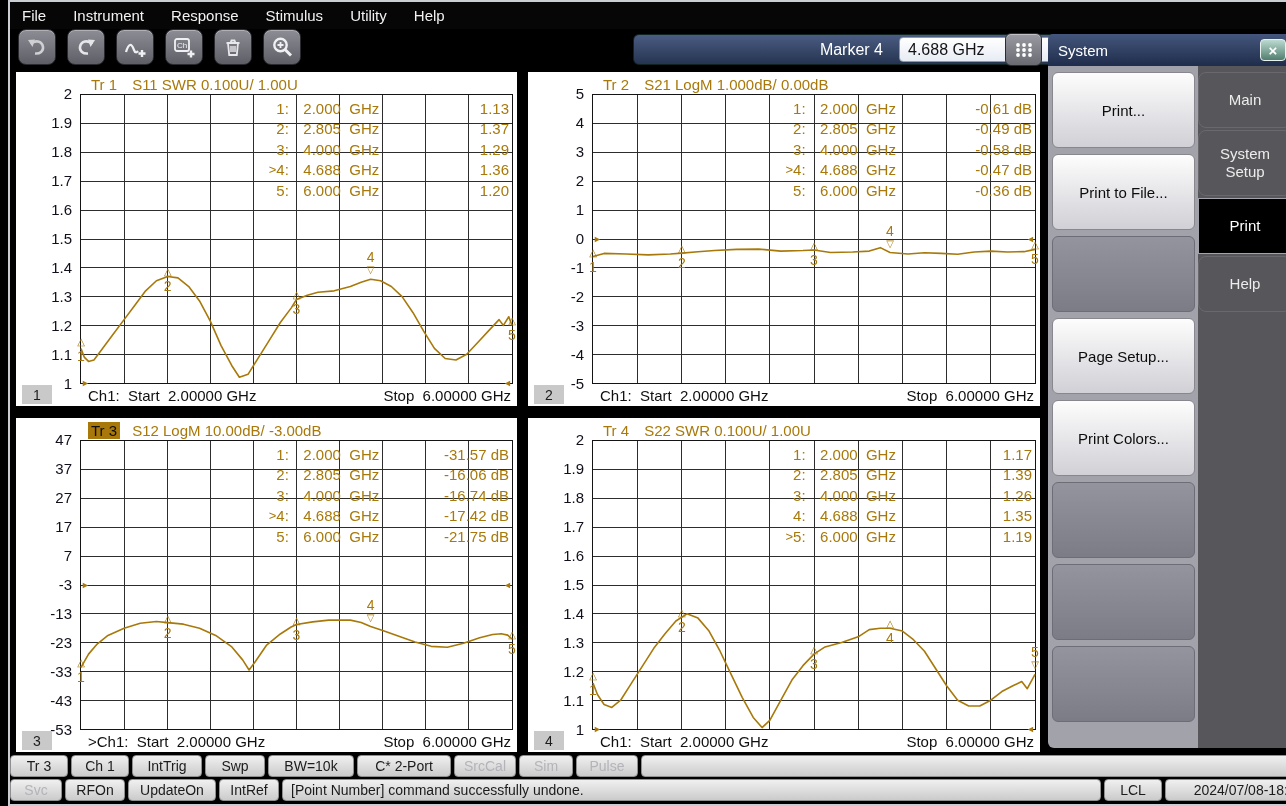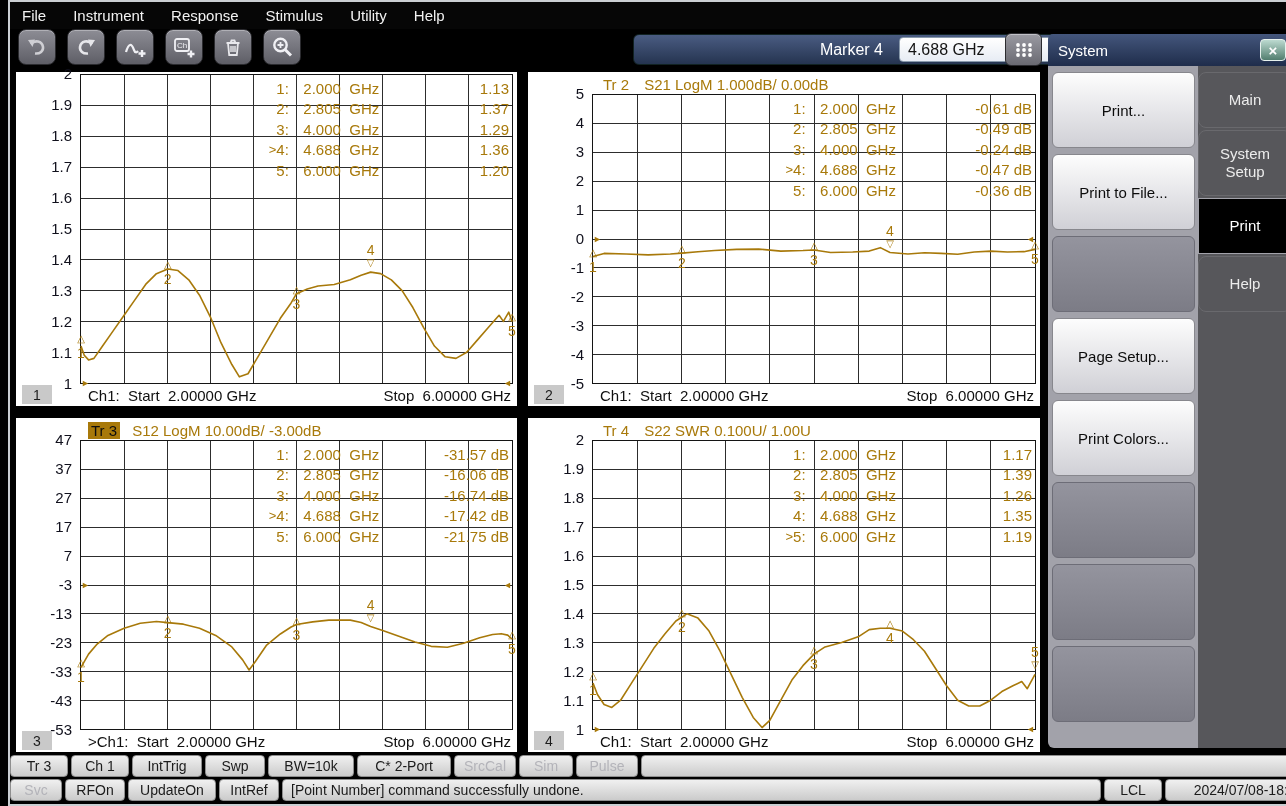--- a/index.html
+++ b/index.html
@@ -156,20 +156,21 @@
           <circle cx="5" cy="15" r="1.9"></circle>
             <circle cx="11" cy="15" r="1.9"></circle>
             <circle cx="17" cy="15" r="1.9"></circle>
         </g>
       </svg>
     </button>
   </div>
 
   <div class="charts">
     <div class="quadrant">
+        <div class="qtitle"><span class="tbadge">Tr 1</span><span class="trest">S11 SWR 0.100U/ 1.00U</span></div>
         <div class="qbody">
           <div class="ylabels">
             <div class="ytick" style="top: calc(0% - 9px);">2</div>
             <div class="ytick" style="top: calc(10% - 9px);">1.9</div>
             <div class="ytick" style="top: calc(20% - 9px);">1.8</div>
             <div class="ytick" style="top: calc(30% - 9px);">1.7</div>
             <div class="ytick" style="top: calc(40% - 9px);">1.6</div>
             <div class="ytick" style="top: calc(50% - 9px);">1.5</div>
             <div class="ytick" style="top: calc(60% - 9px);">1.4</div>
             <div class="ytick" style="top: calc(70% - 9px);">1.3</div>
@@ -292,21 +293,21 @@
               <span class="tri">▽</span>
               <span class="num">4</span>
             </div>
             <div class="mk" style="left: 100%; top: 53.6%;">
               <span class="tri">△</span>
               <span class="num">5</span>
             </div>
             <div class="mtable">
               <div class="mrow"><span class="mpre"></span><span class="mnum">1:</span><span class="mfreq">2.000  GHz</span><span class="mval">-0.61 dB</span></div>
               <div class="mrow"><span class="mpre"></span><span class="mnum">2:</span><span class="mfreq">2.805  GHz</span><span class="mval">-0.49 dB</span></div>
-              <div class="mrow"><span class="mpre"></span><span class="mnum">3:</span><span class="mfreq">4.000  GHz</span><span class="mval">-0.24 dB</span></div>
+              <div class="mrow"><span class="mpre"></span><span class="mnum">3:</span><span class="mfreq">4.000  GHz</span><span class="mval">-0.58 dB</span></div>
               <div class="mrow"><span class="mpre">&gt;</span><span class="mnum">4:</span><span class="mfreq">4.688  GHz</span><span class="mval">-0.47 dB</span></div>
               <div class="mrow"><span class="mpre"></span><span class="mnum">5:</span><span class="mfreq">6.000  GHz</span><span class="mval">-0.36 dB</span></div>
             </div>
           </div>
         </div>
         <div class="qfooter"><span class="chbadge">2</span><span class="fl">Ch1:  Start  2.00000 GHz</span><span class="fr">Stop  6.00000 GHz</span></div>
       </div>
     <div class="quadrant">
         <div class="qtitle"><span class="tbadge active">Tr 3</span><span class="trest">S12 LogM 10.00dB/ -3.00dB</span></div>
         <div class="qbody">

